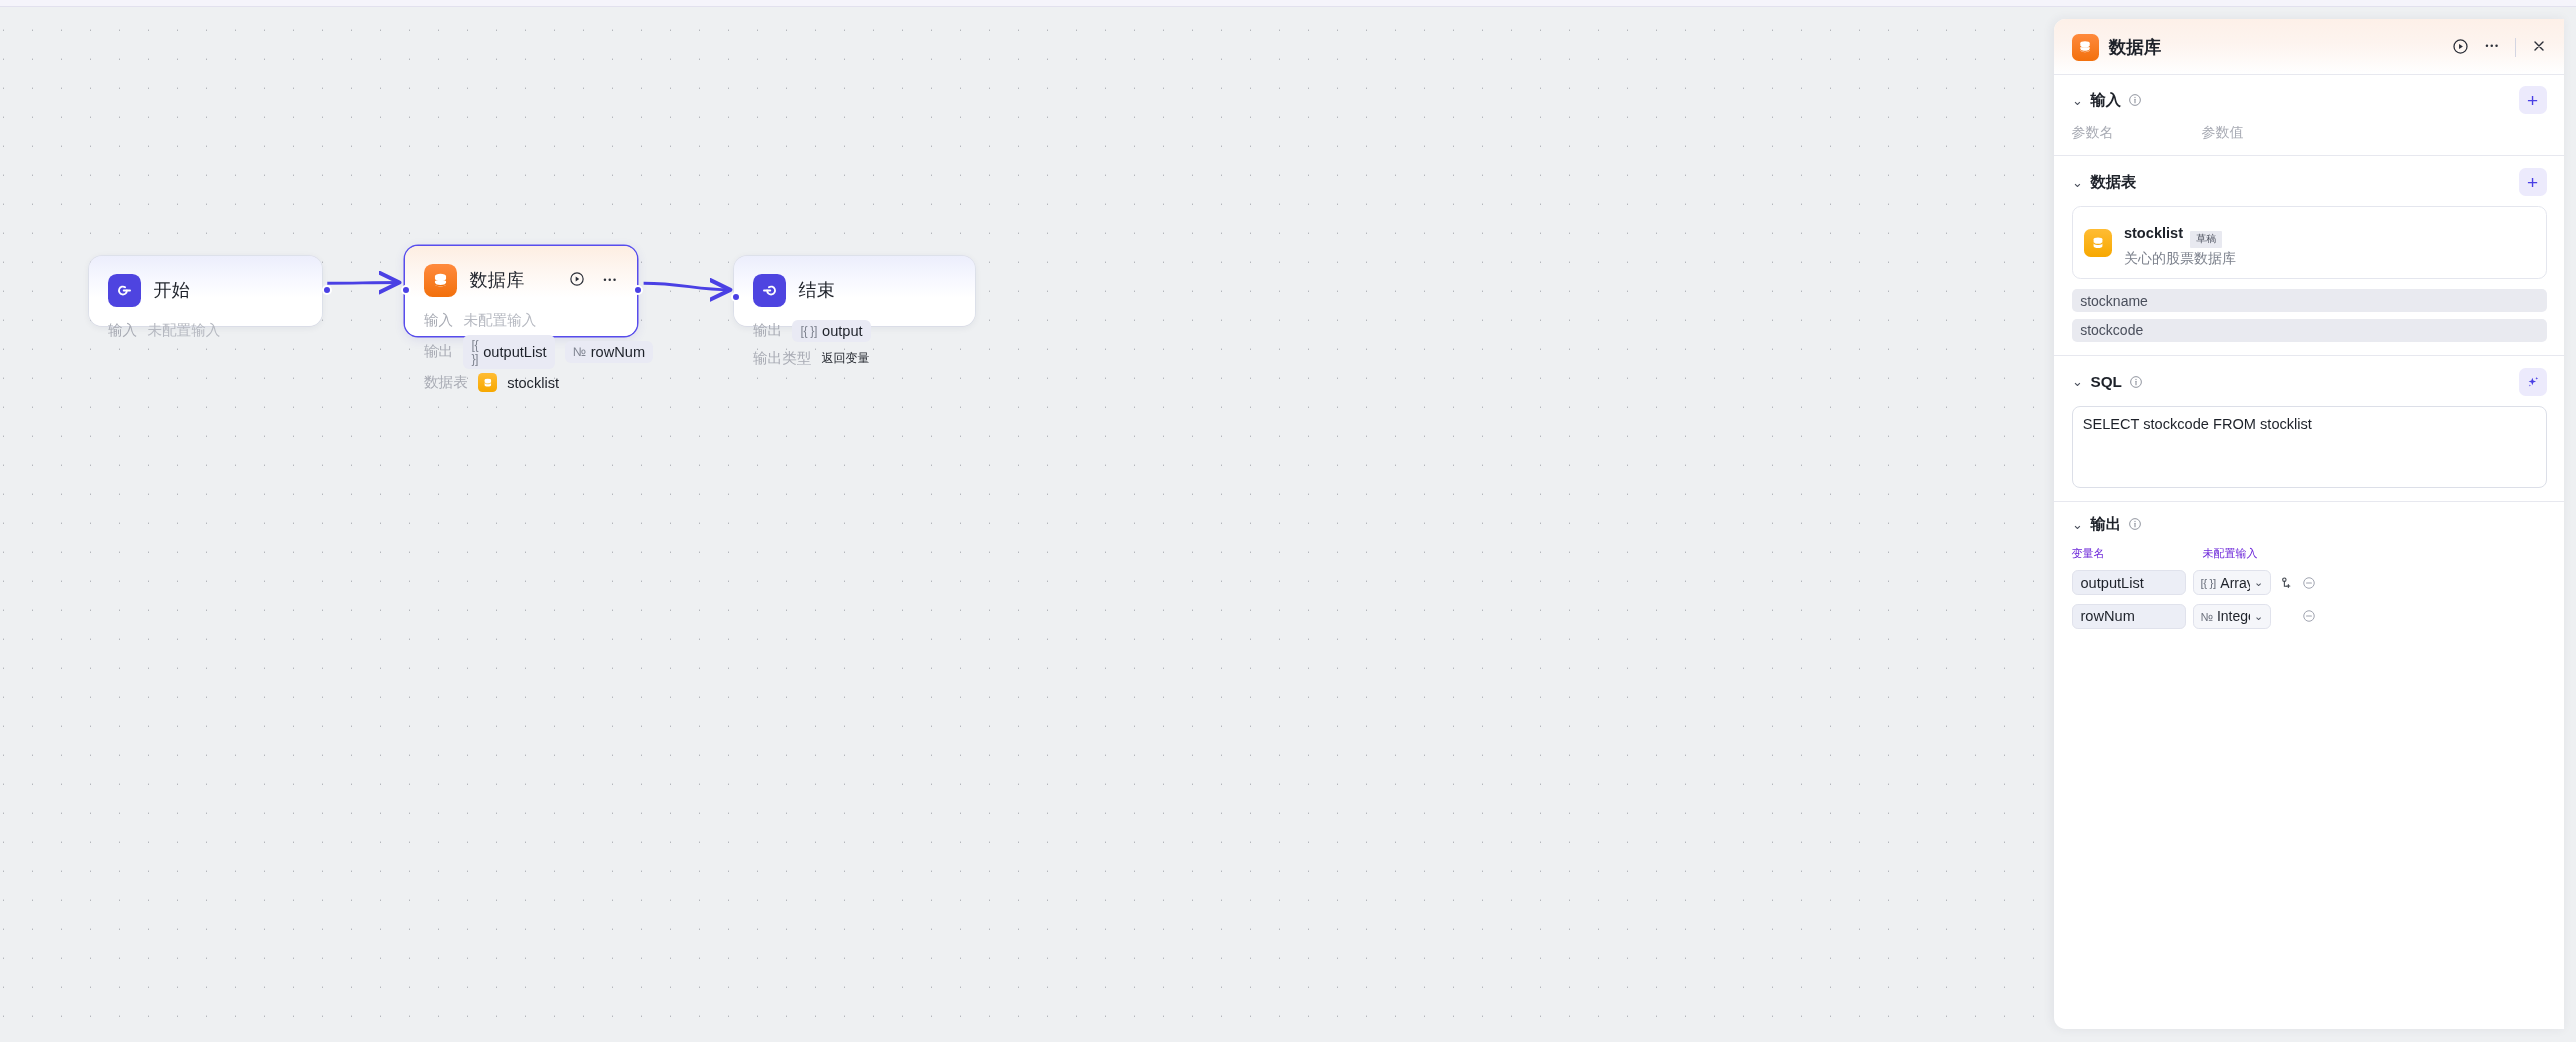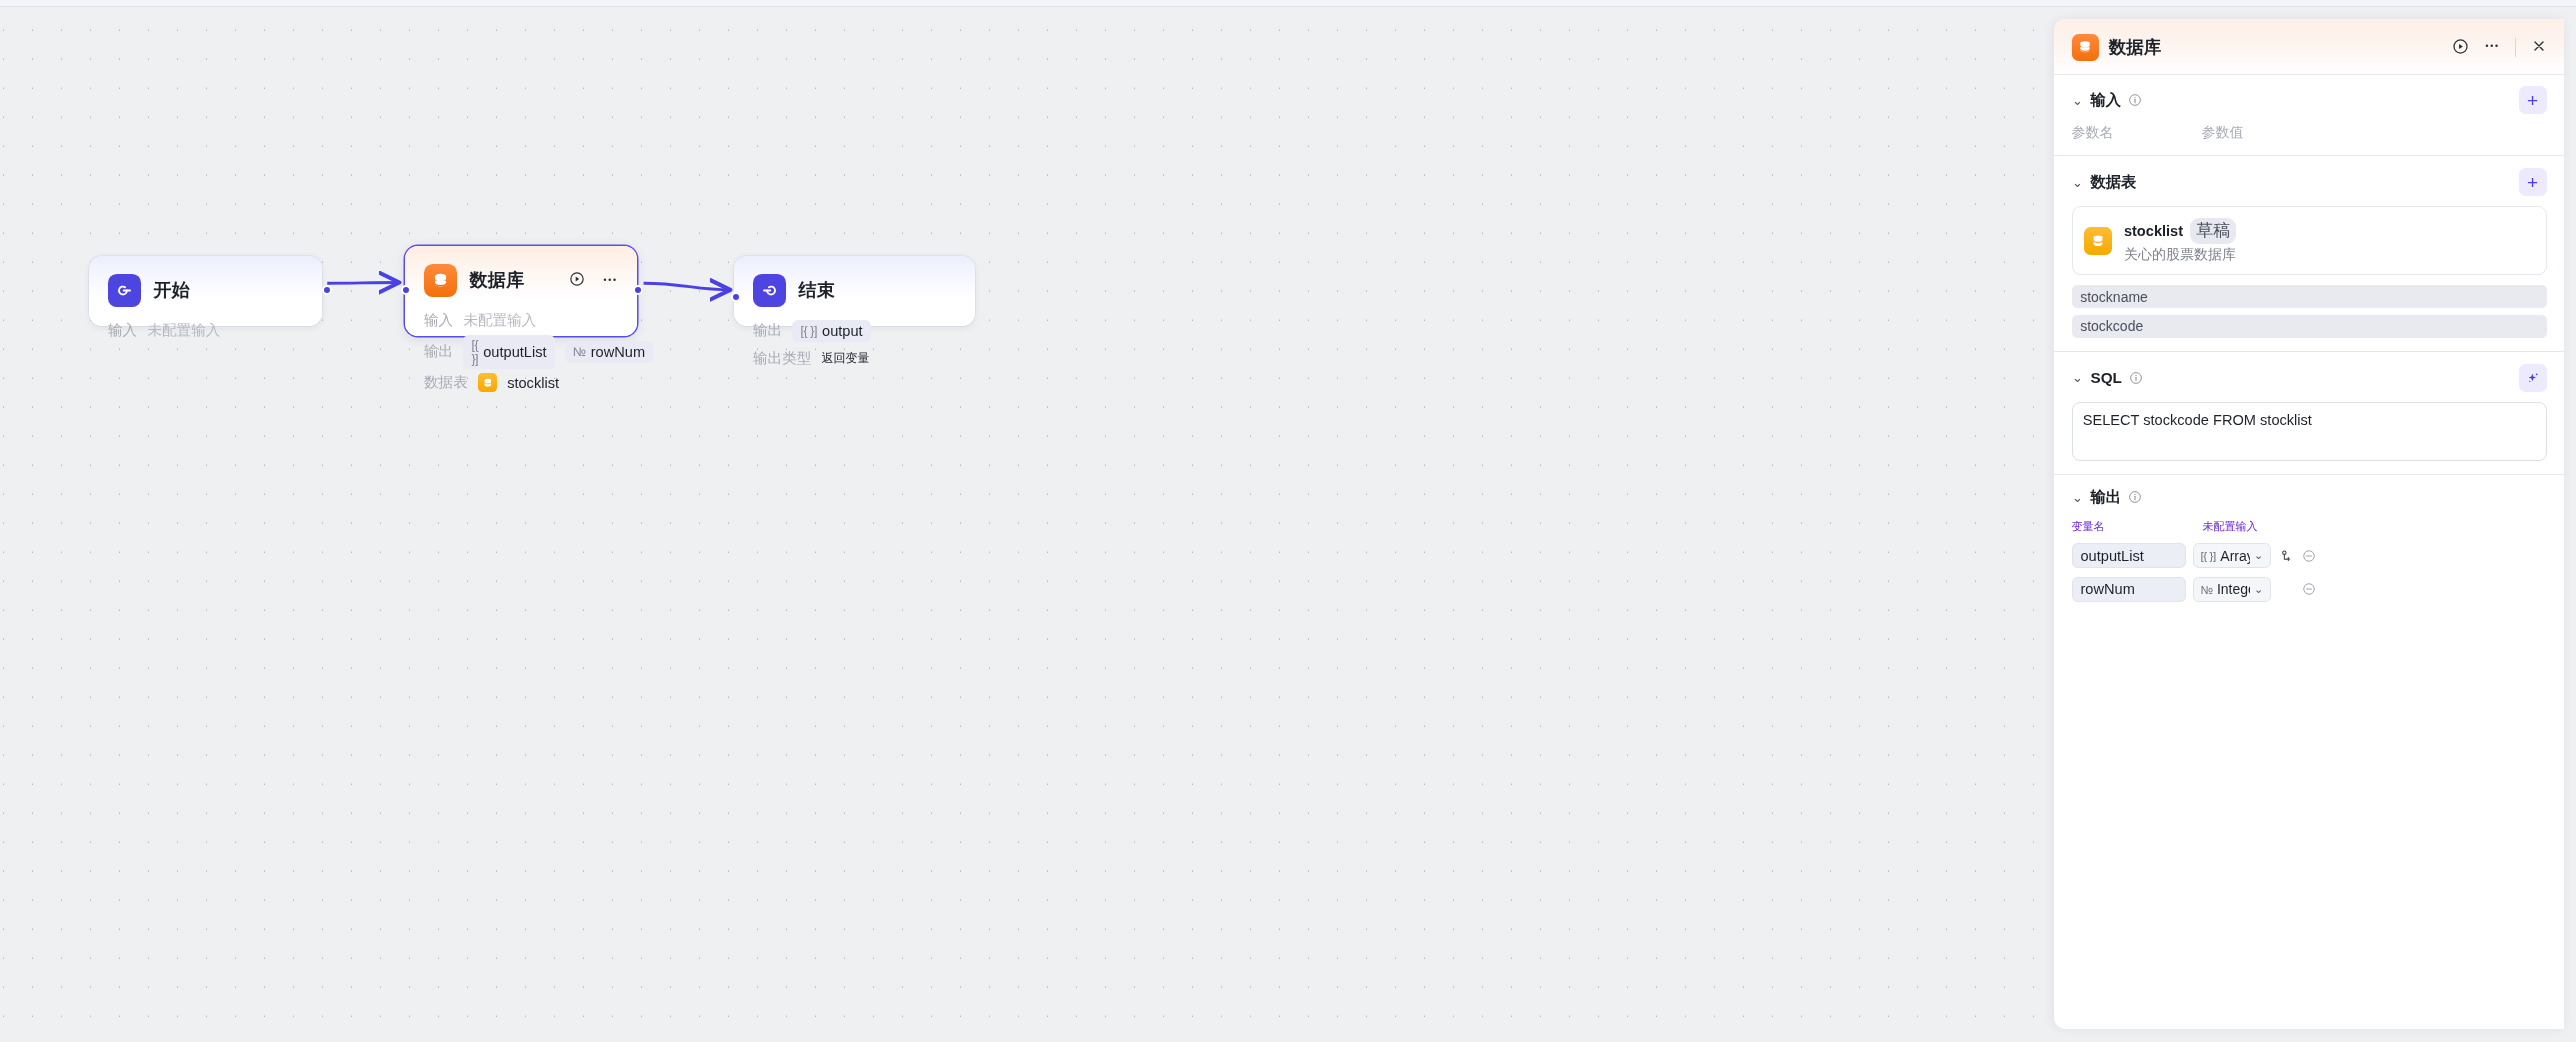--- a/index.html
+++ b/index.html
@@ -35,21 +35,21 @@
   .node-head {
     display: flex; align-items: center; gap: 12.4px;
     padding: 17.5px 19px 0 19px;
   }
   .node-icon {
     width: 33px; height: 33px; border-radius: 8.7px;
     display: flex; align-items: center; justify-content: center; flex: 0 0 auto;
   }
   .node-icon.blue { background: #4e44e0; }
   .node-icon.orange { background: linear-gradient(180deg,#ff8a3d 0%, #f2700c 100%); }
-  .node-title { font-size: 18px; font-weight: 700; color: #1d2129; letter-spacing:0.4px; }
+  .node-title { font-size: 18px; font-weight: 400; color: #1d2129; letter-spacing:0.4px; }
   .node-head-actions {
     margin-left: auto; display: flex; align-items: center; gap: 16px;
     color: #2b2f38;
   }
 
   .node-body { padding: 10.2px 19px 16px 19px; }
   .node-row {
     display: flex; align-items: center; gap: 10.2px;
     min-height: 28px; font-size: 14.6px;
   }
@@ -131,37 +131,37 @@
     padding: 10.2px 11.7px; display: flex; align-items: center; gap: 11.7px;
   }
   .table-card-ico {
     width: 28px; height: 28px; border-radius: 6.6px; flex:0 0 auto;
     background: linear-gradient(180deg,#ffbc33 0%, #f7a800 100%);
     display: flex; align-items: center; justify-content: center;
   }
   .tc-name-row { display: flex; align-items: center; gap: 7.3px; }
   .tc-name { font-size: 14.6px; font-weight: 600; color: #1d2129; }
   .tc-badge {
-    background: #e8e9f0; color: #4a4f5c; border-radius: 9px;
-    padding: 1.5px 5.8px; font-size: 17px;
+    background: #e8e9f0; color: #4a4f5c; border-radius: 1px;
+    padding: 1.5px 5.8px; font-size: 10px; margin-top: 13px;
   }
   .tc-desc { font-size: 14px; color: #7c818c; margin-top: 2.2px; }
   .field-chips { display: flex; gap: 6.6px; margin-top: 10.2px; flex-direction: column; }
   .field-chip {
     background: #e9eaf0; color: #4a4f5c; border-radius: 5.1px;
     padding: 3.6px 8.7px; font-size: 14px;
   }
 
   .sec-ai {
     margin-left: auto; width: 28px; height: 28px; border-radius: 6.6px;
     background: #eceafc; display: flex; align-items: center; justify-content: center;
   }
   .sql-box {
     margin-top: 10.2px; border: 0.7px solid #dcdfe8; border-radius: 8px;
-    height: 59px; padding: 8.7px 10.2px; font-size: 14.6px; color: #1d2129;
+    height: 82px; padding: 8.7px 10.2px; font-size: 14.6px; color: #1d2129;
     background: #fff;
   }
 
   .out-heads { display: flex; margin-top: 11.7px; font-size: 11px; color: #6d28d9; }
   .out-heads .h1 { width: 131px; }
   .out-row { display: flex; align-items: center; gap: 7.3px; margin-top: 8.7px; }
   .var-input {
     width: 114px; height: 25px; border-radius: 5.8px;
     background: #eceef6; border: 0.7px solid #e0e2ec;
     display: flex; align-items: center; padding: 0 8px;

